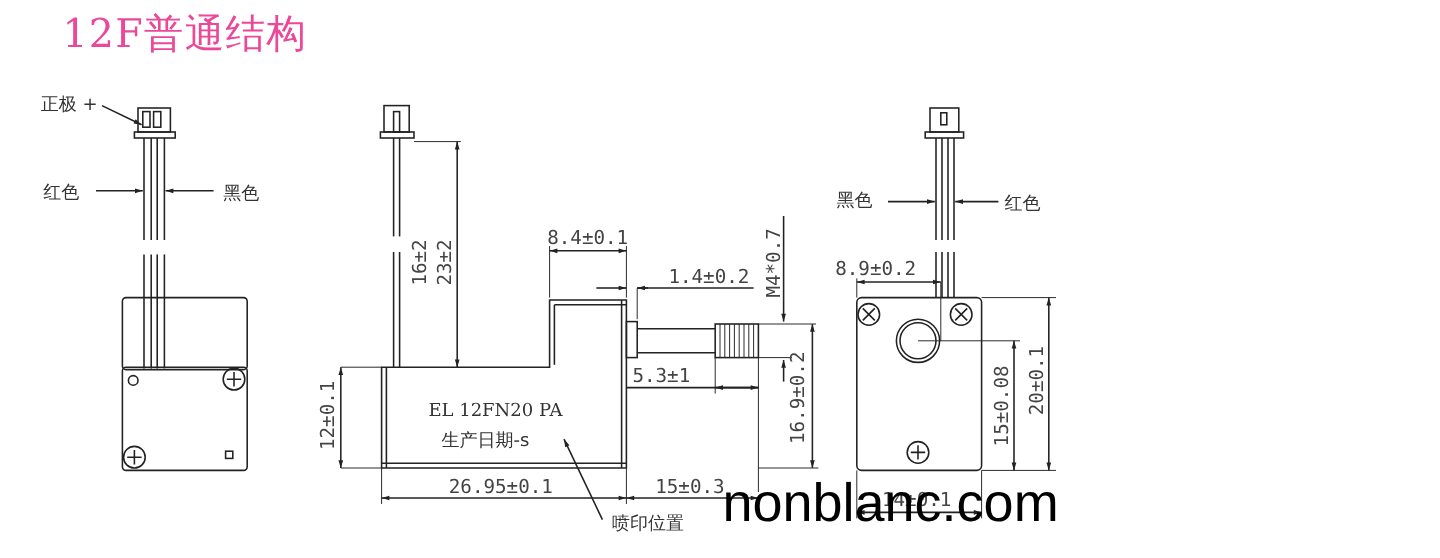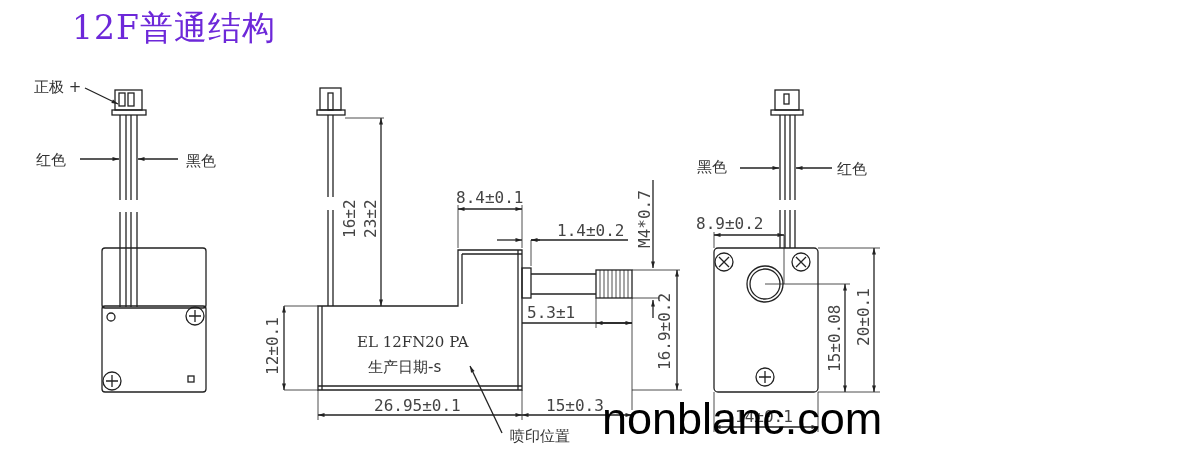--- a/index.html
+++ b/index.html
@@ -1,17 +1,17 @@
 <!DOCTYPE html>
 <html><head>
 <meta charset="utf-8">
 <style>
   html,body{margin:0;padding:0;background:#fff;}
   body{width:1200px;height:465px;position:relative;overflow:hidden;font-family:"DejaVu Sans",sans-serif;}
-  .title{position:absolute;left:52px;top:6px;font-family:"DejaVu Serif",serif;font-size:33px;color:#6d28d9;letter-spacing:1px;margin-left:20px;}
+  .title{position:absolute;left:52px;top:6px;font-family:"DejaVu Serif",serif;font-size:33px;color:#ec4899;letter-spacing:1px;}
   svg{position:absolute;left:0;top:0;}
   .lbl{font-family:"DejaVu Sans",sans-serif;font-size:15px;fill:#333;}
   .dim{font-family:"DejaVu Sans Mono",monospace;font-size:16px;fill:#444;}
   .mark{font-family:"DejaVu Serif",serif;font-size:15px;fill:#333;}
   .wm{position:absolute;left:602px;top:393px;font-family:"Liberation Sans",sans-serif;font-size:45px;color:#000;}
 </style>
 </head>
 <body>
 
 <div class="title">12F普通结构</div>

